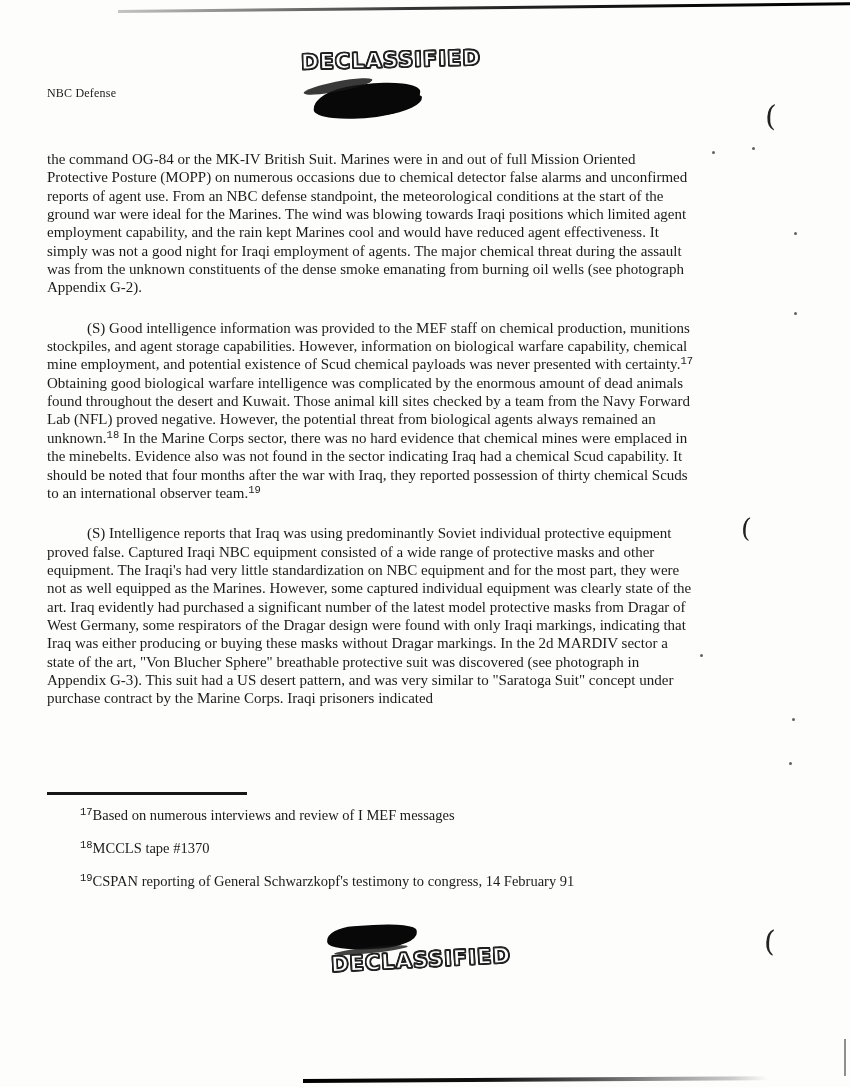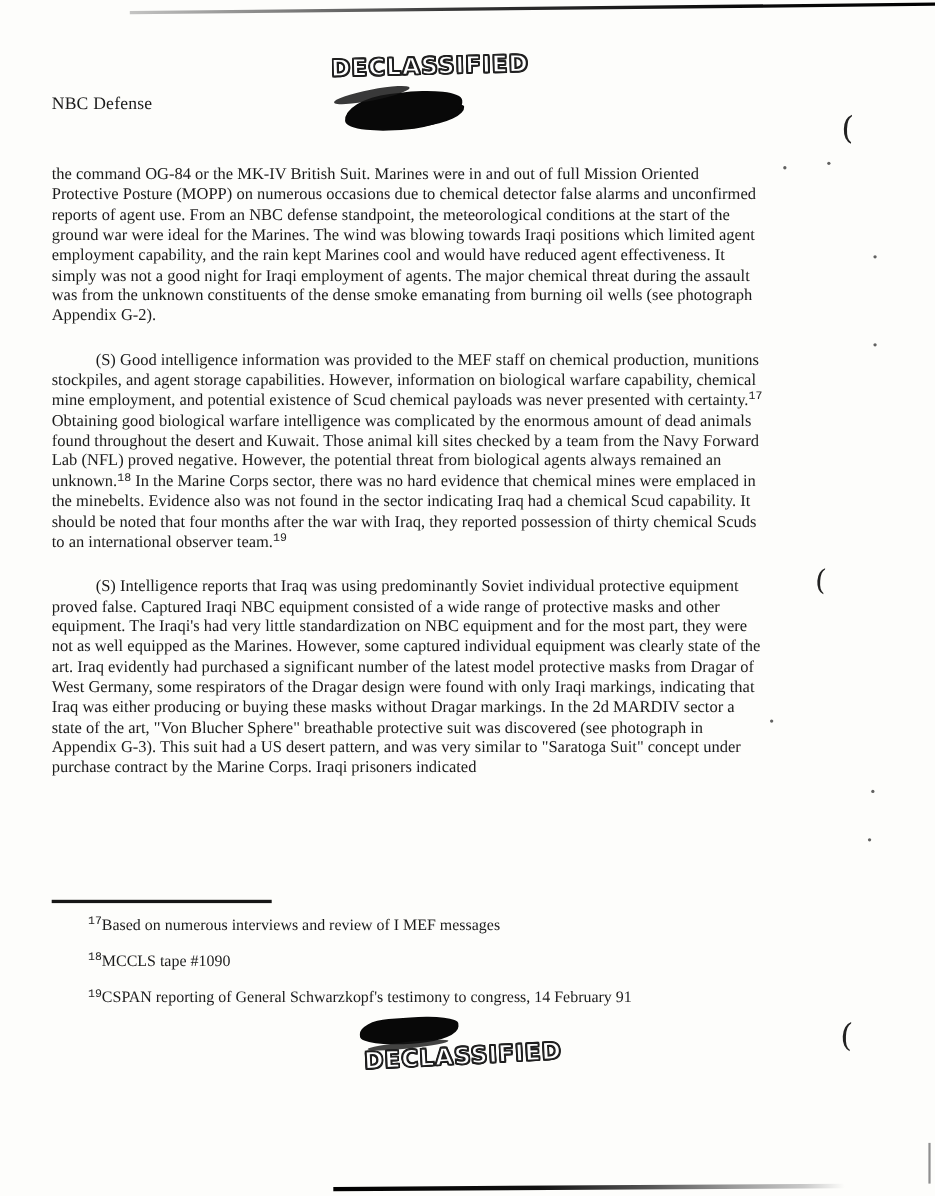--- a/index.html
+++ b/index.html
@@ -62,39 +62,39 @@
     border-radius:30% 48% 42% 52% / 52% 35% 55% 40%;
     transform:rotate(-4deg);
   }
   .redaction-bottom::after{
     content:"";position:absolute;left:6px;bottom:-4px;width:74px;height:6px;
     background:#141414;border-radius:50%;transform:rotate(-2deg);opacity:.8;
   }
 
   .header-label{
     position:absolute;left:47px;top:86px;
-    font-size:16px;letter-spacing:.2px;
+    font-size:12px;letter-spacing:.2px;
   }
 
   
   .doc-body{
     position:absolute;left:47px;top:150px;width:648px;
     font-size:15px;line-height:18.35px;
     text-align:left;
   }
   .para{margin:0 0 22px 0;}
   .para.indent{text-indent:40px;}
   .para sup, .footnote sup{
     font-size:10.5px;line-height:0;vertical-align:baseline;
     position:relative;top:-5px;font-family:Liberation Mono, monospace;
   }
 
   
   .footnotes{
-    position:absolute;left:47px;top:818px;width:660px;
+    position:absolute;left:47px;top:792px;width:660px;
     font-size:14.5px;line-height:18px;
   }
   .footnote-rule{width:200px;height:2.5px;background:#161616;margin:0 0 11px 0;}
   .footnote{margin:0 0 15px 0;padding-left:33px;}
 
   
   .margin-mark{
     position:absolute;
     font-family:"DejaVu Serif", serif;
     font-size:29px;color:#222;
@@ -122,21 +122,21 @@
       <p class="para"><span>the command OG-84 or the MK-IV British Suit.  Marines were in and out of full Mission Oriented Protective Posture (MOPP) on numerous occasions due to chemical detector false alarms and unconfirmed reports of agent use.  From an NBC defense standpoint, the meteorological conditions at the start of the ground war were ideal for the Marines. The wind was blowing towards Iraqi positions which limited agent employment capability, and the rain kept Marines cool and would have reduced agent effectiveness. It simply was not a good night for Iraqi employment of agents.  The major chemical threat during the assault was from the unknown constituents of the dense smoke emanating from burning oil wells (see photograph Appendix G-2).</span></p>
       <p class="para indent"><span>(S) Good intelligence information was provided to the MEF staff on chemical production, munitions stockpiles, and agent storage capabilities.  However, information on biological warfare capability, chemical mine employment, and potential existence of Scud chemical payloads was never presented with certainty.</span><sup>17</sup><span> Obtaining good biological warfare intelligence was complicated by the enormous amount of dead animals found throughout the desert and Kuwait.  Those animal kill sites checked by a team from the Navy Forward Lab (NFL) proved negative.  However, the potential threat from biological agents always remained an unknown.</span><sup>18</sup><span> In the Marine Corps sector, there was no hard evidence that chemical mines were emplaced in the minebelts. Evidence also was not found in the sector indicating Iraq had a chemical Scud capability.  It should be noted that four months after the war with Iraq, they reported possession of thirty chemical Scuds to an international observer team.</span><sup>19</sup></p>
       <p class="para indent"><span>(S) Intelligence reports that Iraq was using predominantly Soviet individual protective equipment proved false.  Captured Iraqi NBC equipment consisted of a wide range of protective masks and other equipment.  The Iraqi's had very little standardization on NBC equipment and for the most part, they were not as well equipped as the Marines.  However, some captured individual equipment was clearly state of the art.  Iraq evidently had purchased a significant number of the latest model protective masks from Dragar of West Germany, some respirators of the Dragar design were found with only Iraqi markings, indicating that Iraq was either producing or buying these masks without Dragar markings.  In the 2d MARDIV sector a state of the art, "Von Blucher Sphere" breathable protective suit was discovered (see photograph in Appendix G-3).  This suit had a US desert pattern, and was very similar to "Saratoga Suit" concept under purchase contract by the Marine Corps.  Iraqi prisoners indicated</span></p>
     </div>
 
   <span class="margin-mark mark-2">(</span>
 
   <div class="footnotes">
     <div class="footnote-rule"></div>
   <div class="footnote"><sup>17</sup><span>Based on numerous interviews and review of I MEF messages</span></div>
-      <div class="footnote"><sup>18</sup><span>MCCLS tape #1090</span></div>
+      <div class="footnote"><sup>18</sup><span>MCCLS tape #1370</span></div>
       <div class="footnote"><sup>19</sup><span>CSPAN reporting of General Schwarzkopf's testimony to congress, 14 February 91</span></div>
     </div>
 
   <div class="redaction redaction-bottom"></div>
 
   <div class="stamp stamp-bottom">DECLASSIFIED</div>
 
   <span class="margin-mark mark-3">(</span>
 
   <div class="scan-line-bottom"></div>

